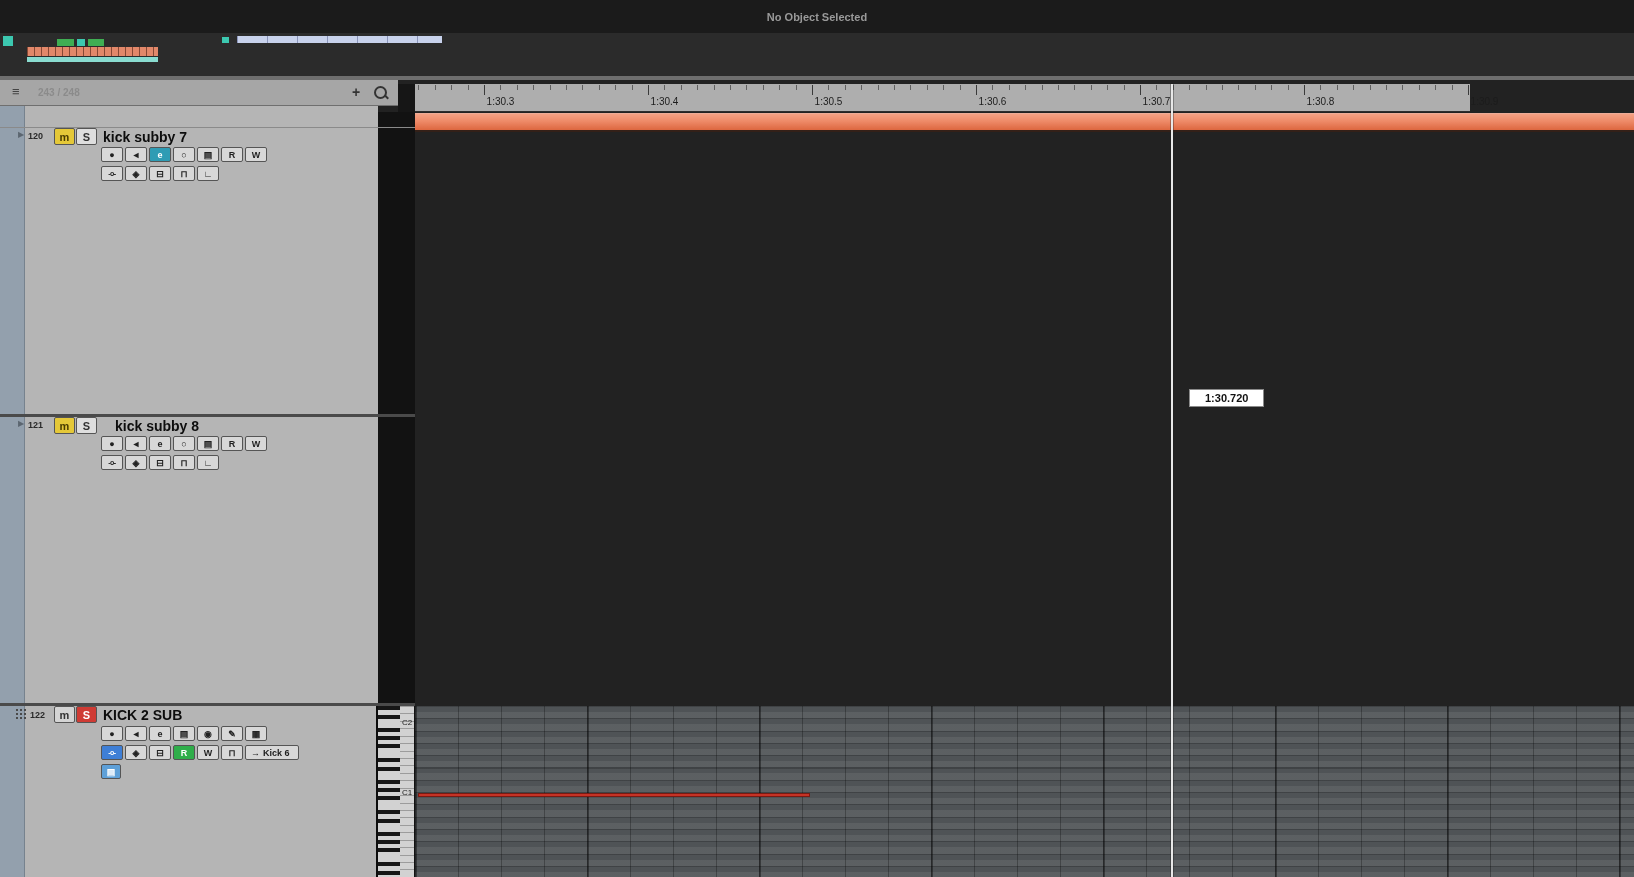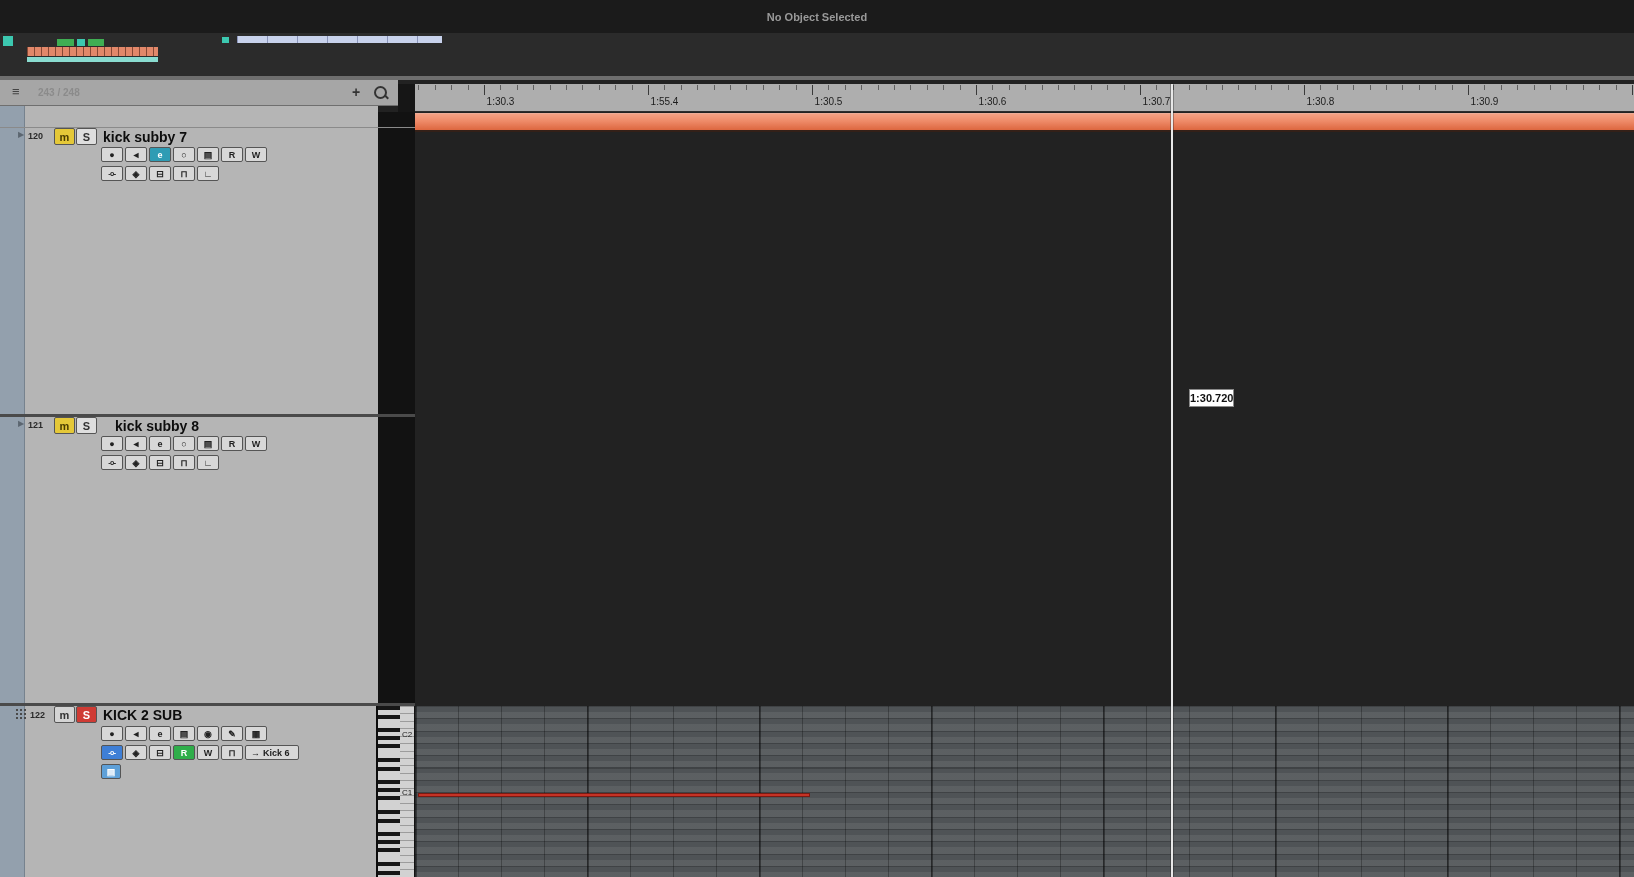--- a/index.html
+++ b/index.html
@@ -24,21 +24,21 @@
   .mag{position:absolute;left:374px;top:6px;width:9px;height:9px;border:2px solid #333;border-radius:50%;}
   .mag::after{content:"";position:absolute;left:8px;top:8px;width:5px;height:2px;background:#333;transform:rotate(45deg);}
 
   .gutter{position:absolute;left:0;top:106px;width:25px;height:771px;background:#93a0ad;border-right:1px solid #76828e;box-sizing:border-box;}
   .panel-bg{position:absolute;left:25px;top:106px;width:353px;height:771px;background:#b5b5b5;}
   .dark-strip{position:absolute;left:378px;top:112px;width:37px;height:765px;background:#121212;}
 
   .track-sep{position:absolute;left:0;width:415px;background:#4a4a4a;}
 
   
-  .ruler{position:absolute;left:398px;top:84px;width:1236px;height:28px;background:#aeaeae;
+  .ruler{position:absolute;left:398px;top:84px;width:1072px;height:28px;background:#aeaeae;
          border-bottom:1px solid #2e2e2e;box-sizing:border-box;}
   .ticks-minor{position:absolute;left:3.6px;top:1px;right:0;height:5px;
          background:repeating-linear-gradient(90deg,#606060 0 1px,transparent 1px 16.4px);}
   .ticks-major{position:absolute;left:85.6px;top:1px;right:0;height:10px;
          background:repeating-linear-gradient(90deg,#3a3a3a 0 1px,transparent 1px 164px);}
   .rlabel{position:absolute;top:12px;font-size:10px;color:#1c1c1c;}
   .ruler-cover{position:absolute;left:0;top:0;width:17px;height:28px;background:#161616;}
 
   
   .evt{position:absolute;left:415px;width:1219px;
@@ -69,21 +69,21 @@
        #161616 21.7px 25.7px,#d2d2d2 25.7px 30px,#161616 30px 34px,#d2d2d2 34px 38.3px,
        #161616 38.3px 42.3px,#d2d2d2 42.3px 52px);}
   .whiteseps{position:absolute;left:22px;top:0;right:0;height:171px;
      background:repeating-linear-gradient(to bottom,#9c9c9c 0 1px,transparent 1px 7.43px);}
   .pkey-label{position:absolute;left:24px;font-size:8px;color:#222;}
 
   
   .playhead{position:absolute;left:1171px;top:84px;width:2px;height:793px;background:#e8e8e8;
             box-shadow:0 0 0 1px rgba(30,30,30,.35);z-index:40;}
   .cursor-tip{position:absolute;left:1189px;top:389px;background:#fff;border:1px solid #8a8a8a;
-              font-size:11px;font-weight:bold;color:#111;padding:2px 0;z-index:50;}
+              font-size:11px;font-weight:bold;color:#111;padding:2px 15px;z-index:50;}
 
   
   .play-arrow{position:absolute;font-size:8px;color:#5c6670;}
   .tnum{position:absolute;font-size:9px;font-weight:bold;color:#2a2a2a;}
   .msbtn{position:absolute;width:21px;height:17px;border:1px solid #555;border-radius:2px;
          display:flex;align-items:center;justify-content:center;font-size:11px;font-weight:bold;
          box-sizing:border-box;cursor:pointer;}
   .m-yellow{background:#e5c838;color:#4a3c00;}
   .m-plain{background:#d4d4d4;color:#333;}
   .s-plain{background:#dedede;color:#333;}
@@ -137,21 +137,21 @@
   </div>
 
   <div class="gutter"></div>
   <div class="panel-bg"></div>
   <div class="dark-strip"></div>
 
   <div class="ruler">
     <div class="ticks-minor"></div>
     <div class="ticks-major"></div>
     <span class="rlabel" style="left:88.6px">1:30.3</span>
-    <span class="rlabel" style="left:252.6px">1:55.4</span>
+    <span class="rlabel" style="left:252.6px">1:30.4</span>
     <span class="rlabel" style="left:416.6px">1:30.5</span>
     <span class="rlabel" style="left:580.6px">1:30.6</span>
     <span class="rlabel" style="left:744.6px">1:30.7</span>
     <span class="rlabel" style="left:908.6px">1:30.8</span>
     <span class="rlabel" style="left:1072.6px">1:30.9</span>
     <div class="ruler-cover"></div>
   </div>
 
   <div class="evt" style="top:113px;height:19px;border-bottom:2px solid #332018;"></div>
 
@@ -160,21 +160,21 @@
   <div class="track-sep" style="top:703px;height:3px;"></div>
   <div class="track-sep" style="top:127px;height:1px;background:#8a8a8a;"></div>
 
   <div class="midi">
     <div class="midi-note" style="left:3px;top:87px;width:392px;height:4px;"></div>
   </div>
 
   <div class="piano">
     <div class="blackkeys"></div>
     <div class="whiteseps"></div>
-    <span class="pkey-label" style="top:24px;">C2</span>
+    <span class="pkey-label" style="top:12px;">C2</span>
     <span class="pkey-label" style="top:82px;">C1</span>
   </div>
 
   <span class="play-arrow" style="left:18px;top:130px;">▶</span>
   <span class="tnum" style="left:28px;top:131px;">120</span>
   <span class="msbtn m-yellow" style="left:54px;top:128px;">m</span>
   <span class="msbtn s-plain" style="left:76px;top:128px;">S</span>
   <span class="tname" style="left:103px;top:129px;">kick subby 7</span>
   <div class="btnrow" style="left:101px;top:147px;">
     <span class="tbtn">●</span>

